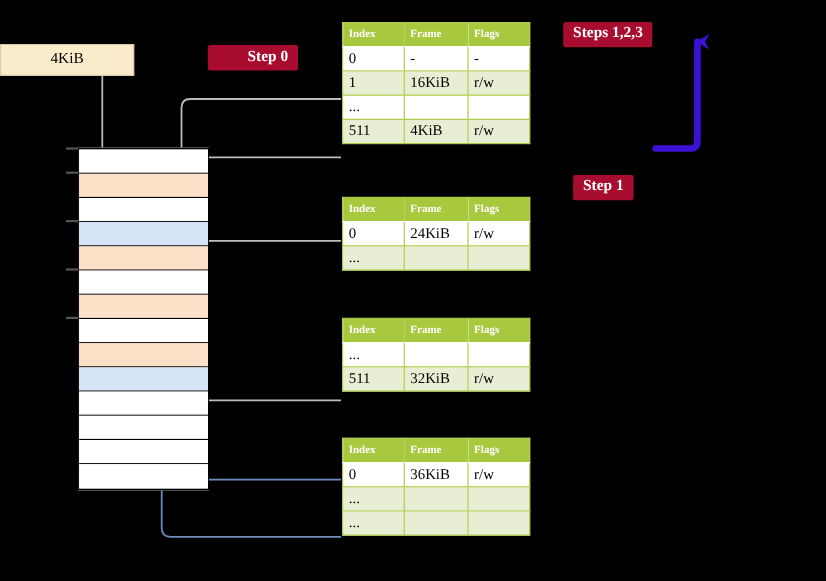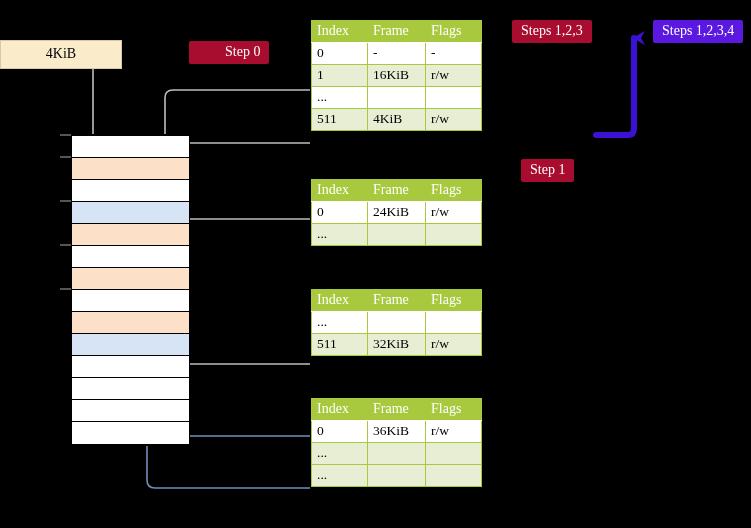--- a/index.html
+++ b/index.html
@@ -17,21 +17,21 @@
   .badge{
     position:absolute;
     color:#ffffff;
     font-size:14px;
     line-height:1;
     padding:4px 9px 5px 9px;
     white-space:nowrap;
     border-radius:2px;
     font-family:"Liberation Serif", serif;
   }
-  .badge-crimson{background:#a80c2e;}
+  .badge-crimson{background:#a80c2e;font-weight:bold;}
   .badge-violet{background:#5a18e0;}
 
   .kib-label{
     position:absolute;
     background:#faeccb;
     border:1px solid #d8c9a0;
     color:#000;
     font-size:14px;
     text-align:center;
     line-height:1;
@@ -54,22 +54,22 @@
     box-sizing:border-box;
     vertical-align:middle;
     text-align:left;
     font-weight:normal;
     overflow:hidden;
     white-space:nowrap;
   }
   .ptable th{
     background:#a8c83d;
     color:#ffffff;
-    font-weight:normal;
-    font-size:14px;
+    font-weight:bold;
+    font-size:10px;
     border:1px solid #a8c83d;
     border-bottom:1px solid #ffffff;
   }
   .ptable td{border:1px solid #a8c83d;}
   .ptable tr.rw td{background:#ffffff;}
   .ptable tr.alt td{background:#e8eed3;}
   .ptable td.hl{background:#faf7a0;}
   .c-index{width:56px;}
   .c-frame{width:58px;}
   .c-flags{width:56px;}
@@ -147,21 +147,20 @@
       <path d="M596,135 L628,135 Q634,135 634,128 L634,38" stroke="#3b11d4" stroke-width="6" fill="none" stroke-linecap="round" stroke-linejoin="round" marker-end="url(#ar-violet)"></path>
     </g>
   </svg>
 
   <div class="kib-label" style="left:0px;top:40px;width:120px;">4KiB</div>
 
   <div class="badge badge-crimson" style="left:189px;top:41px;padding-left:36px;">Step 0</div>
 
   <div class="badge badge-crimson" style="left:512px;top:20px;">Steps 1,2,3</div>
 
-  <div class="badge badge-violet" style="left:653px;top:20px;">Steps 1,2,3,4</div>
 
   <div class="badge badge-crimson" style="left:521px;top:159px;">Step 1</div>
 
   <div id="memstrip">
       <div class="memrow mem-white"></div>
       <div class="memrow mem-peach"></div>
       <div class="memrow mem-white"></div>
       <div class="memrow mem-blue"></div>
       <div class="memrow mem-peach"></div>
       <div class="memrow mem-white"></div>

